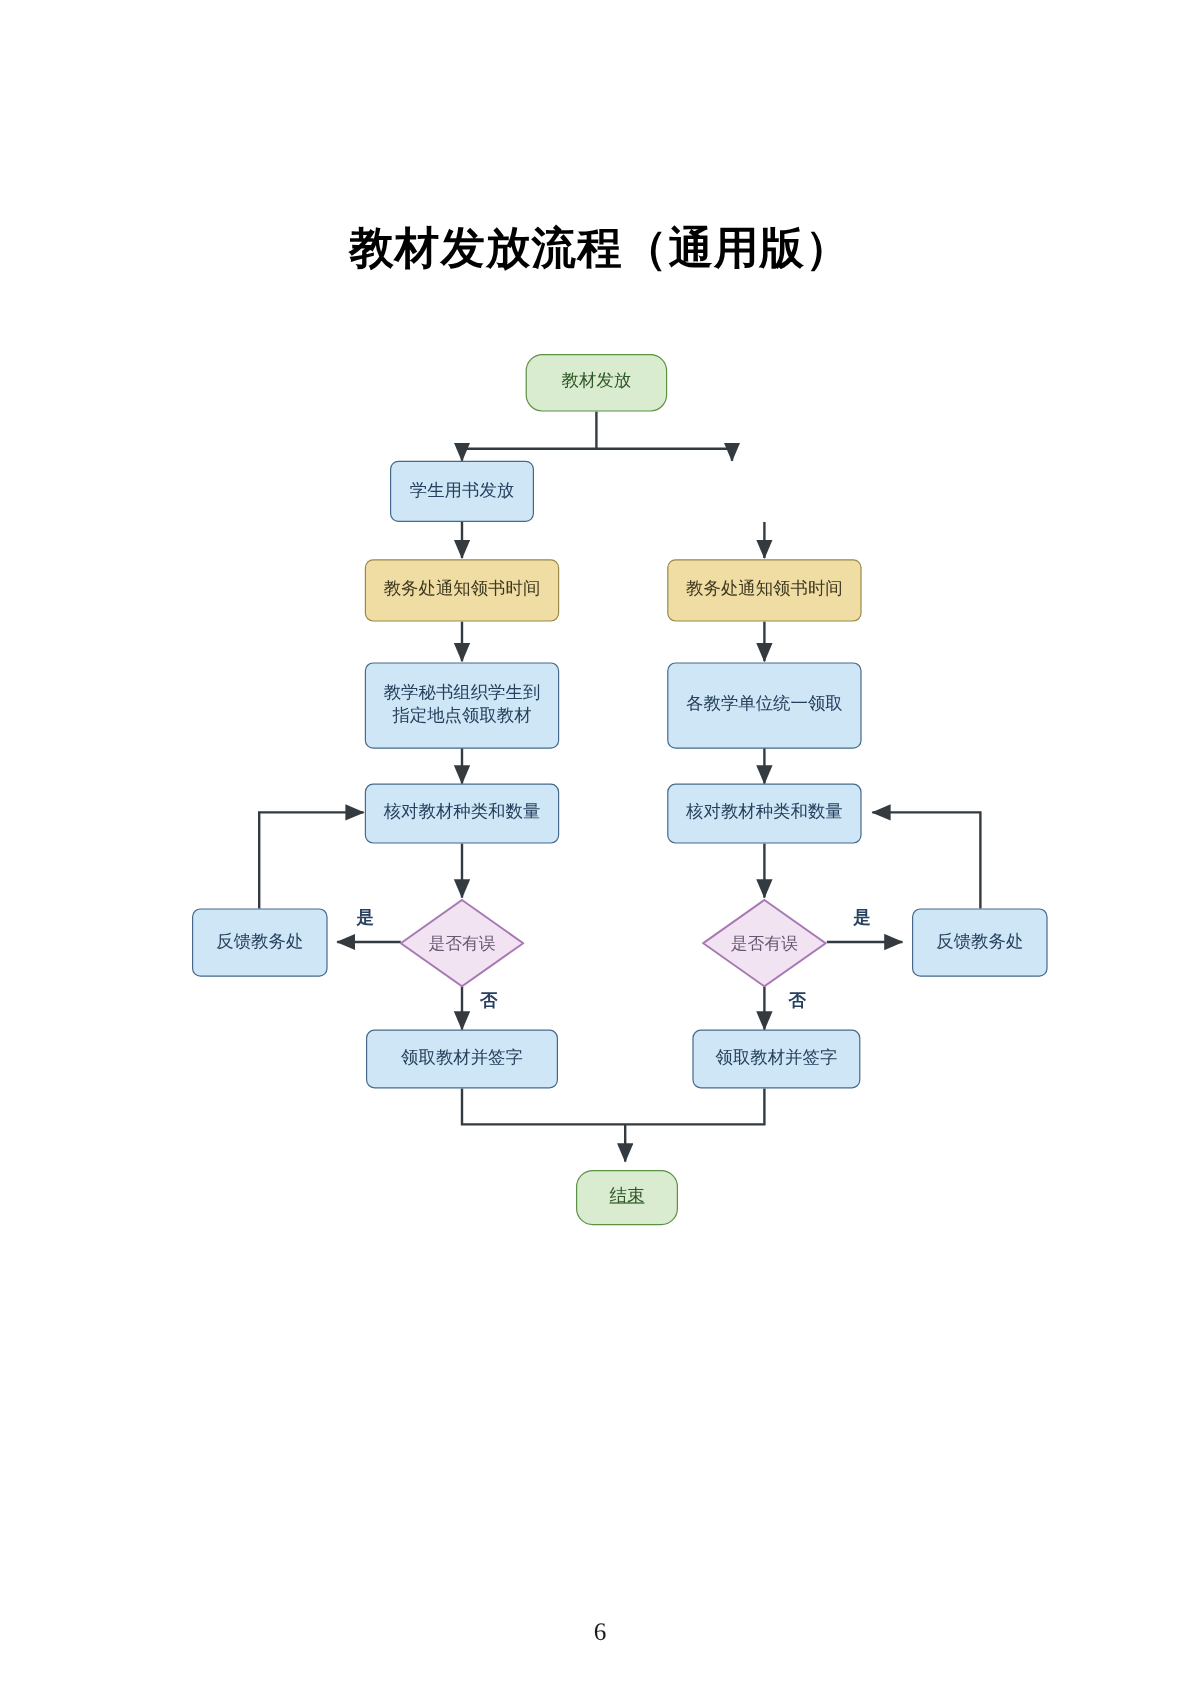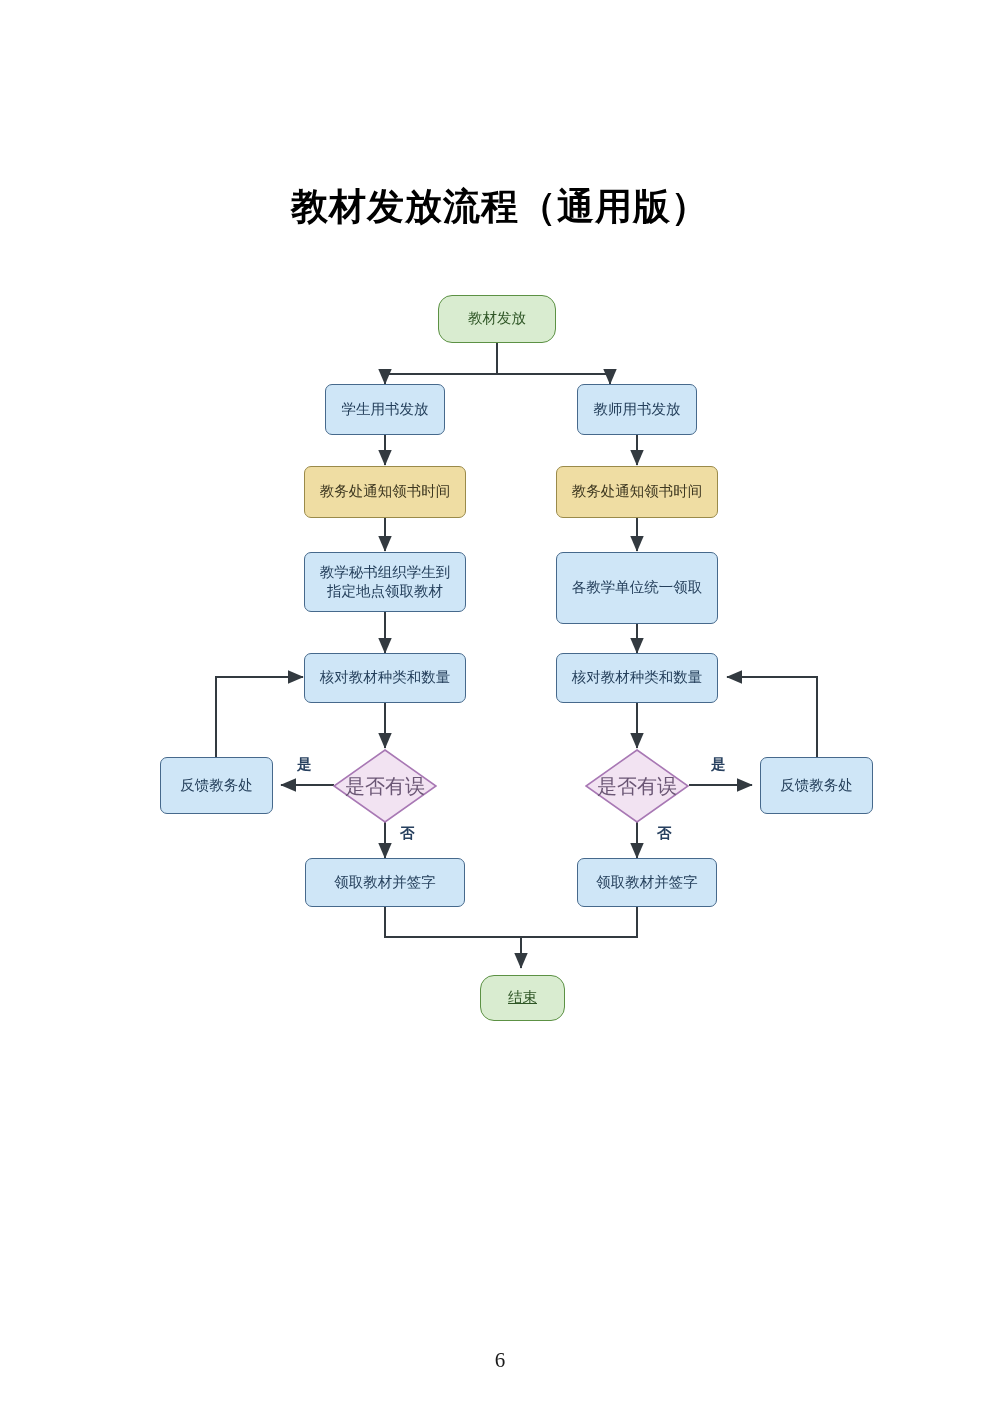--- a/index.html
+++ b/index.html
@@ -87,21 +87,21 @@
     position: absolute;
     left: 0;
     top: 0;
     width: 100%;
     height: 100%;
   }
   .node-decision .diamond-label {
     position: relative;
     z-index: 2;
     color: #6a5674;
-    font-size: 20px;
+    font-size: 14px;
   }
   .edge-label {
     position: absolute;
     font-size: 14.5px;
     font-weight: bold;
     color: #27405f;
     font-family: "Liberation Sans", sans-serif;
     z-index: 4;
     white-space: nowrap;
   }
@@ -160,27 +160,26 @@
         <path d="M385,867 L385,897 L637,897 L637,867"></path>
         <path d="M521,897 L521,928" marker-end="url(#arrowhead)"></path>
 
       </g>
     </svg>
 
     <div class="node node-process" style="left:325px; top:344px; width:120px; height:51px;">学生用书发放</div>
 
     <div class="node node-terminator" style="left:438px; top:255px; width:118px; height:48px;">教材发放</div>
 
-    <div class="node node-process" style="left:577px; top:344px; width:120px; height:51px;">教师用书发放</div>
 
     <div class="node node-notify" style="left:304px; top:426px; width:162px; height:52px;">教务处通知领书时间</div>
 
     <div class="node node-notify" style="left:556px; top:426px; width:162px; height:52px;">教务处通知领书时间</div>
 
-    <div class="node node-process" style="left:304px; top:512px; width:162px; height:60px;">教学秘书组织学生到
+    <div class="node node-process" style="left:304px; top:512px; width:162px; height:72px;">教学秘书组织学生到
 指定地点领取教材</div>
 
     <div class="node node-process" style="left:556px; top:512px; width:162px; height:72px;">各教学单位统一领取</div>
 
     <div class="node node-process" style="left:304px; top:613px; width:162px; height:50px;">核对教材种类和数量</div>
 
     <div class="node node-process" style="left:556px; top:613px; width:162px; height:50px;">核对教材种类和数量</div>
 
     <div class="node node-decision" style="left:333px; top:709px; width:104px; height:74px;">
       <svg class="diamond-shape" viewBox="0 0 104 74" preserveAspectRatio="none">

